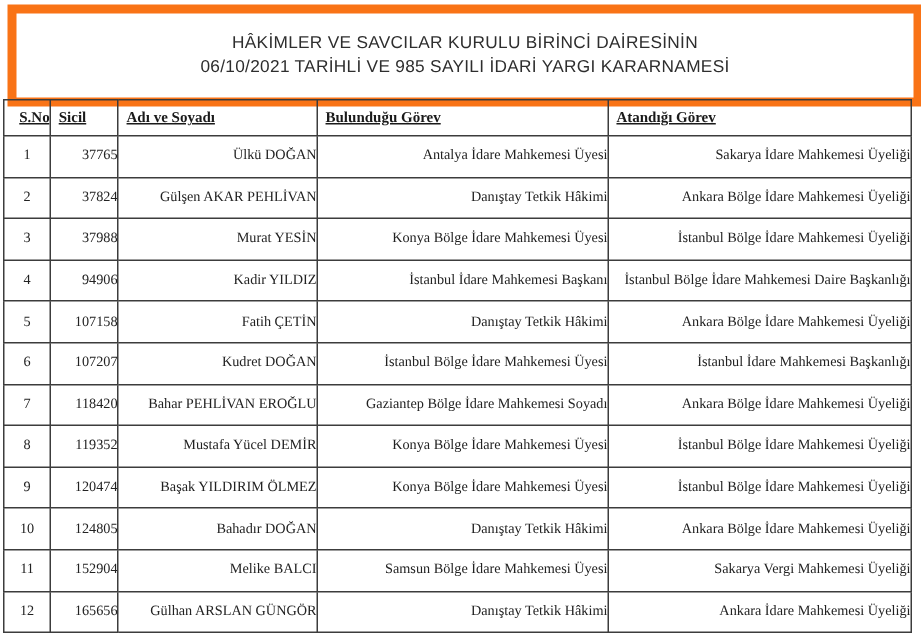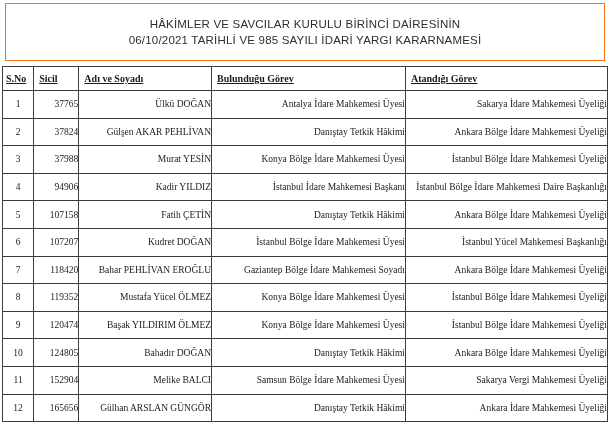--- a/index.html
+++ b/index.html
@@ -14,21 +14,21 @@
     position: relative;
     font-family: "Liberation Serif", "DejaVu Serif", serif;
     color: #1e1e1e;
   }
   .title-box {
     position: absolute;
     left: 5px;
     top: 3px;
     width: 598px;
     height: 56px;
-    border: 1px solid #f97316;
+    border: 6px solid #f97316;
     display: flex;
     flex-direction: column;
     align-items: center;
     justify-content: center;
     gap: 2px;
   }
   .title-line {
     font-family: "Liberation Sans", "DejaVu Sans", sans-serif;
     font-size: 11.5px;
     line-height: 14px;
@@ -55,21 +55,21 @@
   }
   .decree-table thead th {
     height: 23px;
     font-size: 10px;
     font-weight: bold;
     text-decoration: underline;
     text-align: left;
     padding: 0 0 0 5px;
     color: #1a1a1a;
   }
-  .decree-table thead th.col-sno { padding-left: 3px; }
+  .decree-table thead th.col-sno { padding-left: 3px; text-align: right; }
   .decree-table tbody td {
     height: 26.6px;
     font-size: 9.5px;
     font-weight: 400;
     padding: 0 0 0 5px;
     color: #222222;
     text-align: right;
   }
   .decree-table td.cell-sno {
     text-align: center;
@@ -140,33 +140,33 @@
         <td class="cell-sicil">107158</td>
         <td class="cell-name">Fatih ÇETİN</td>
         <td class="cell-current">Danıştay Tetkik Hâkimi</td>
         <td class="cell-assigned">Ankara Bölge İdare Mahkemesi Üyeliği</td>
       </tr>
       <tr>
         <td class="cell-sno">6</td>
         <td class="cell-sicil">107207</td>
         <td class="cell-name">Kudret DOĞAN</td>
         <td class="cell-current">İstanbul Bölge İdare Mahkemesi Üyesi</td>
-        <td class="cell-assigned">İstanbul Yücel Mahkemesi Başkanlığı</td>
+        <td class="cell-assigned">İstanbul İdare Mahkemesi Başkanlığı</td>
       </tr>
       <tr>
         <td class="cell-sno">7</td>
         <td class="cell-sicil">118420</td>
         <td class="cell-name">Bahar PEHLİVAN EROĞLU</td>
         <td class="cell-current">Gaziantep Bölge İdare Mahkemesi Soyadı</td>
         <td class="cell-assigned">Ankara Bölge İdare Mahkemesi Üyeliği</td>
       </tr>
       <tr>
         <td class="cell-sno">8</td>
         <td class="cell-sicil">119352</td>
-        <td class="cell-name">Mustafa Yücel ÖLMEZ</td>
+        <td class="cell-name">Mustafa Yücel DEMİR</td>
         <td class="cell-current">Konya Bölge İdare Mahkemesi Üyesi</td>
         <td class="cell-assigned">İstanbul Bölge İdare Mahkemesi Üyeliği</td>
       </tr>
       <tr>
         <td class="cell-sno">9</td>
         <td class="cell-sicil">120474</td>
         <td class="cell-name">Başak YILDIRIM ÖLMEZ</td>
         <td class="cell-current">Konya Bölge İdare Mahkemesi Üyesi</td>
         <td class="cell-assigned">İstanbul Bölge İdare Mahkemesi Üyeliği</td>
       </tr>

